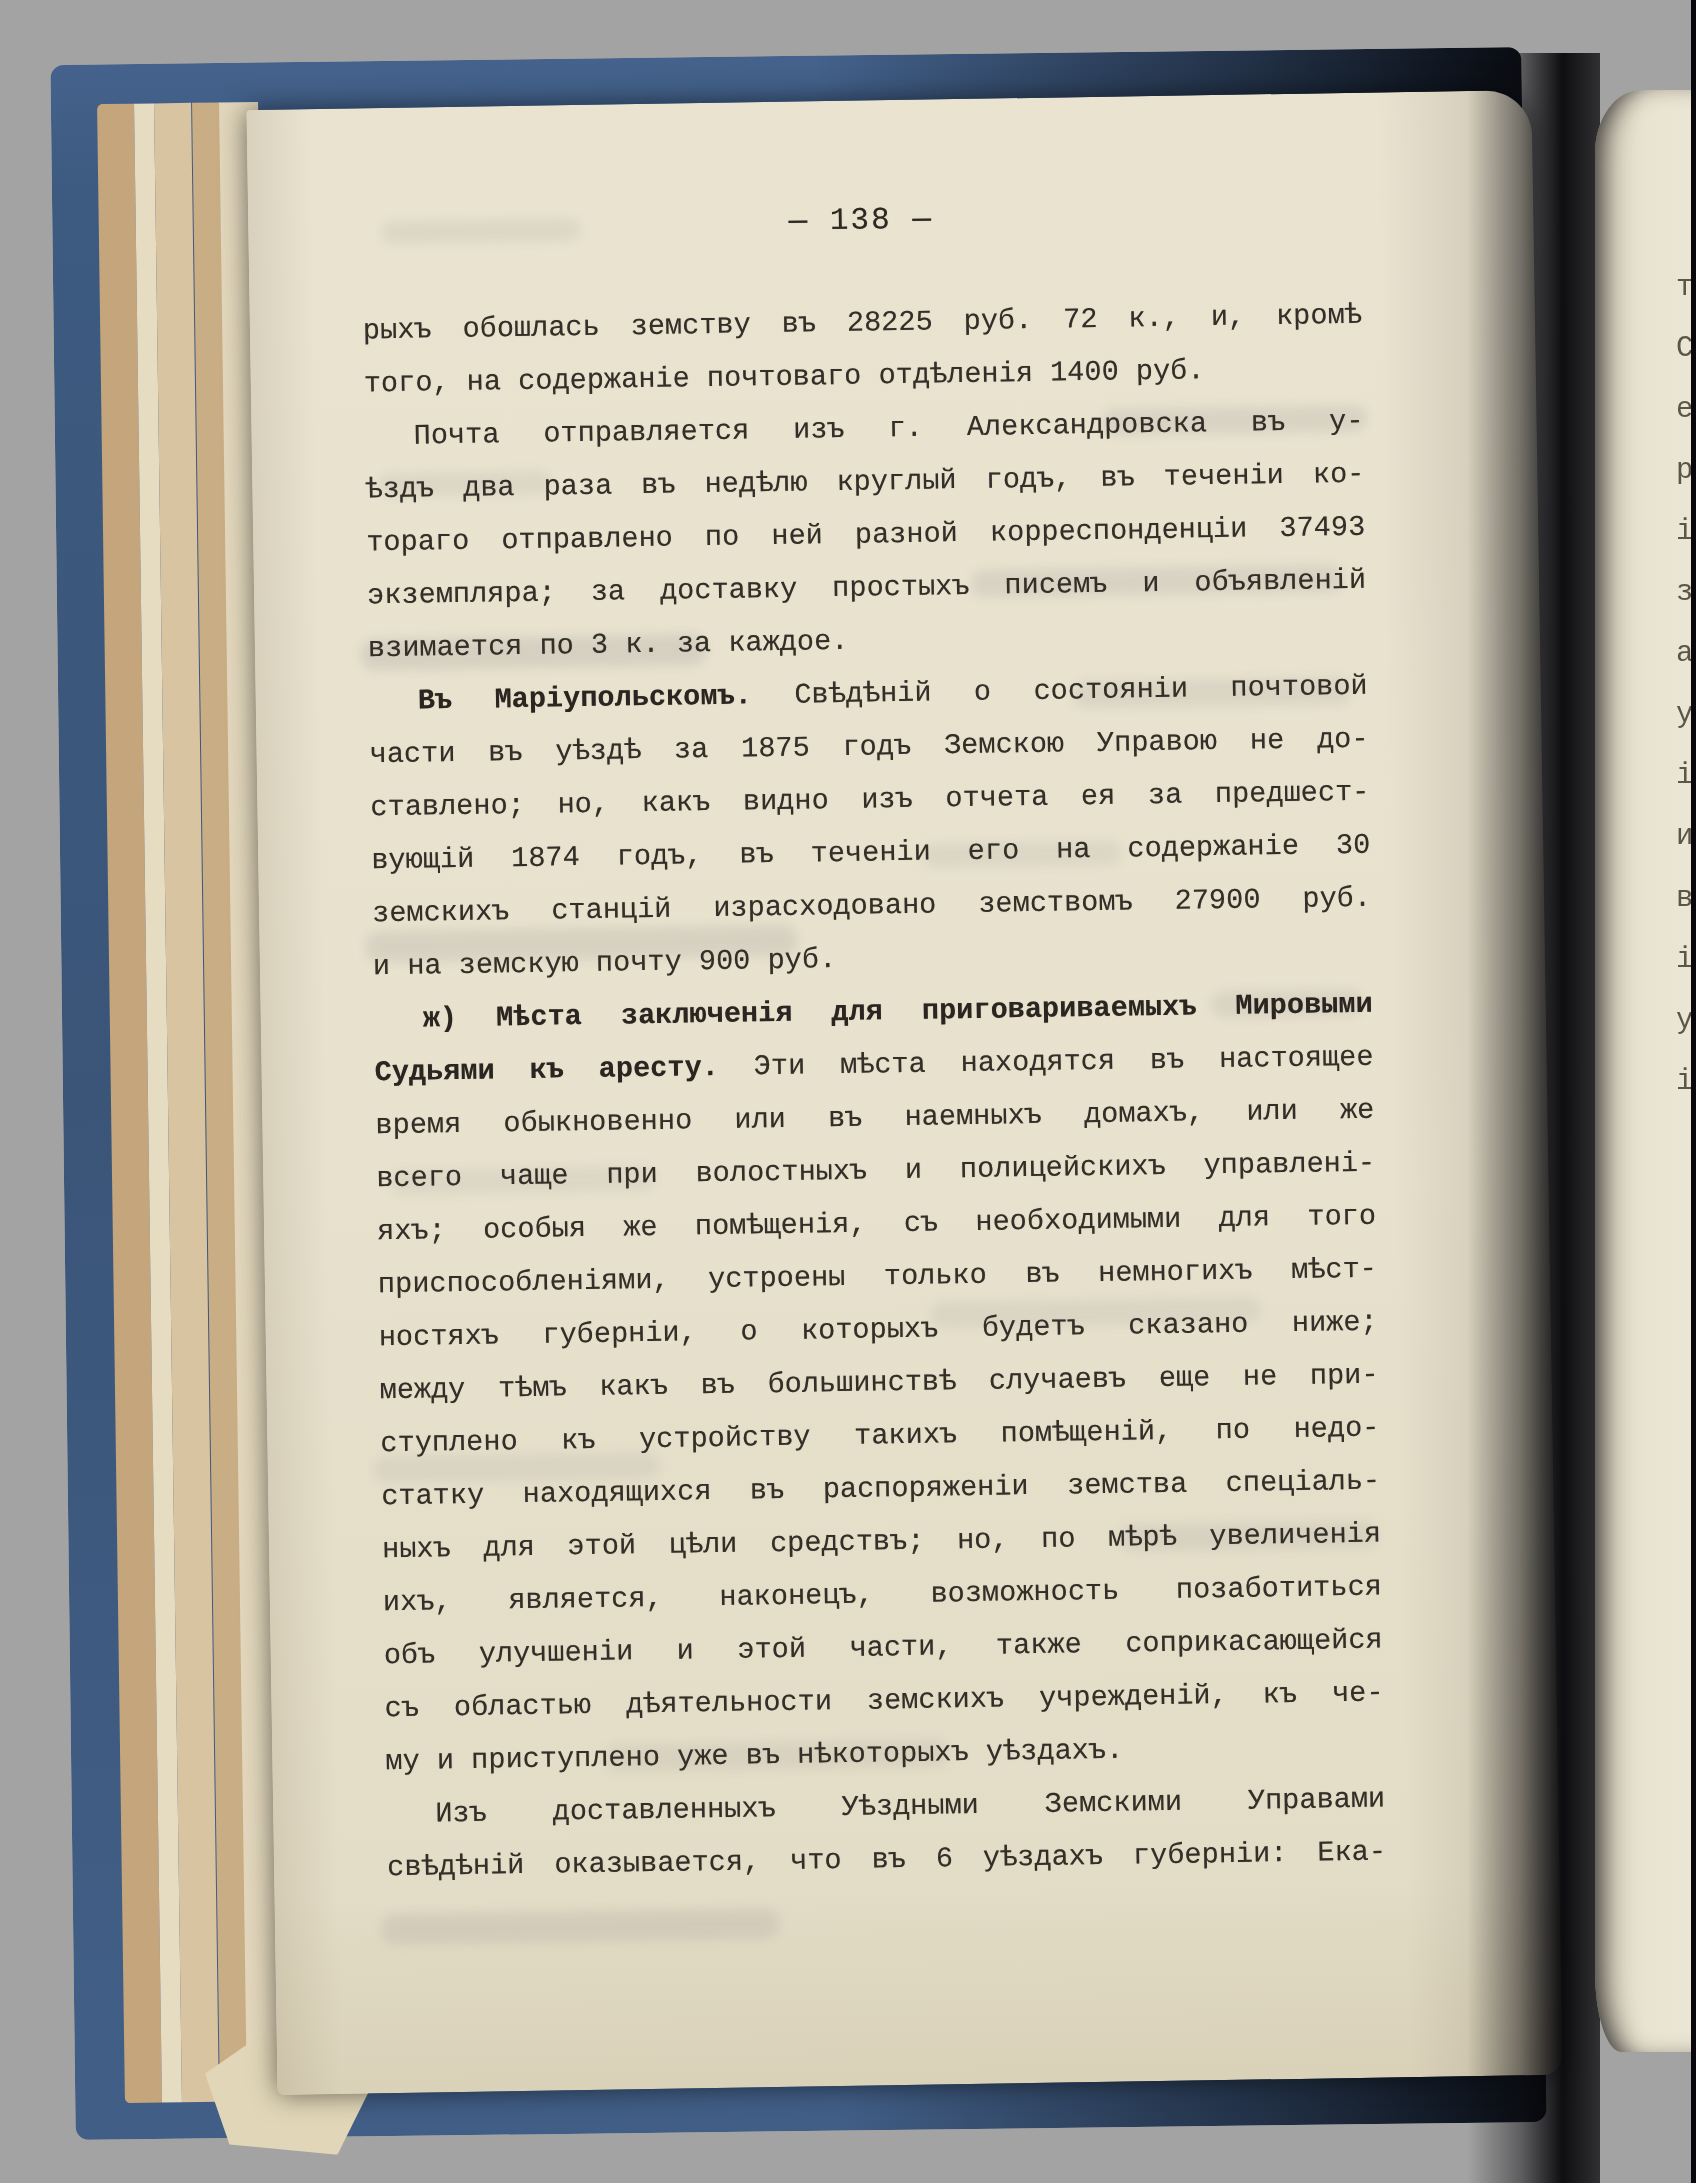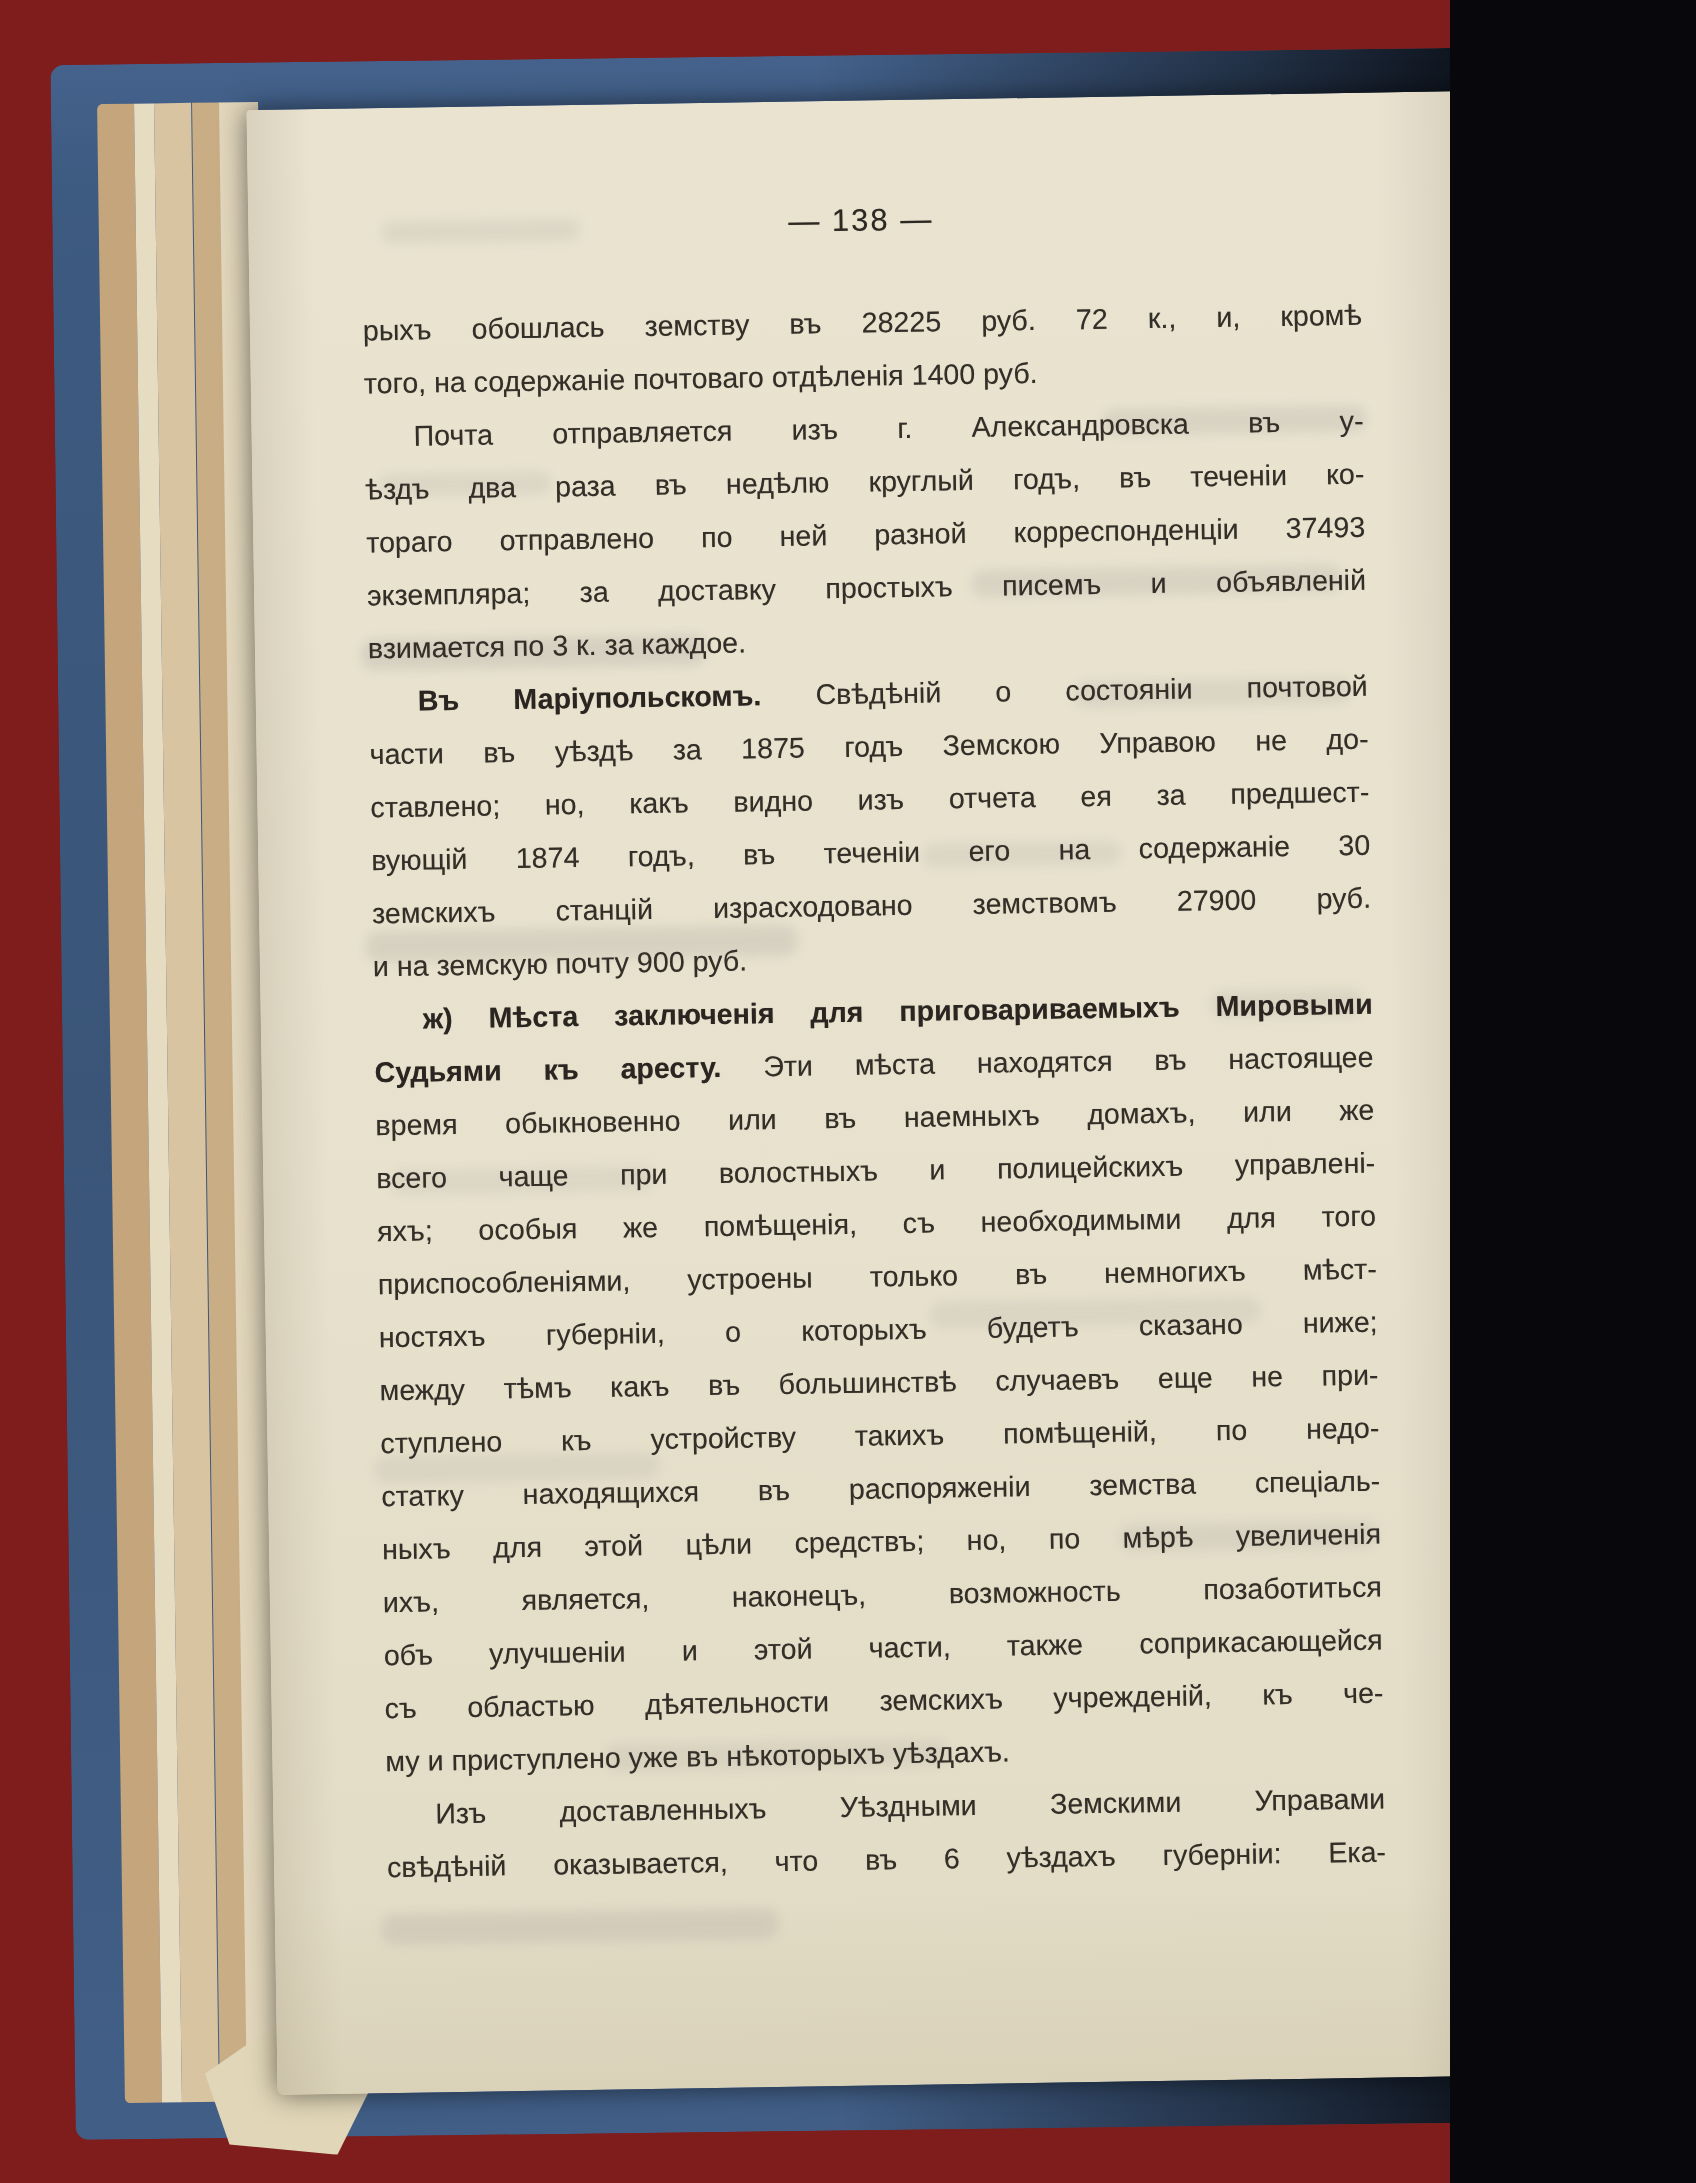--- a/index.html
+++ b/index.html
@@ -1,19 +1,19 @@
 <!DOCTYPE html>
 <html style="font-size:10.6px"><head>
 <meta charset="utf-8">
 <style>
   html,body { margin:0; padding:0; background:#08080c; }
   .stage {
-    position:relative; width:1450px; height:2183px;
-    overflow:hidden; background:#7f1d1d;
-    font-family:Liberation Sans, sans-serif;
+    position:relative; width:1691px; height:2183px;
+    overflow:hidden; background:#a3a3a3;
+    font-family:Liberation Mono, monospace;
   }
   
   .cover {
     position:absolute; left:63px; top:56px; width:1471px; height:2075px;
     background:
       linear-gradient(90deg, rgba(0,0,0,0) 52%, rgba(6,8,12,0.55) 82%, rgba(4,5,8,0.92) 100%),
       linear-gradient(180deg, #44628c 0%, #3d5a80 6%, #3a5578 50%, #415e86 96%);
     transform:rotate(-0.7deg); border-radius:13.3px;
   }
   

